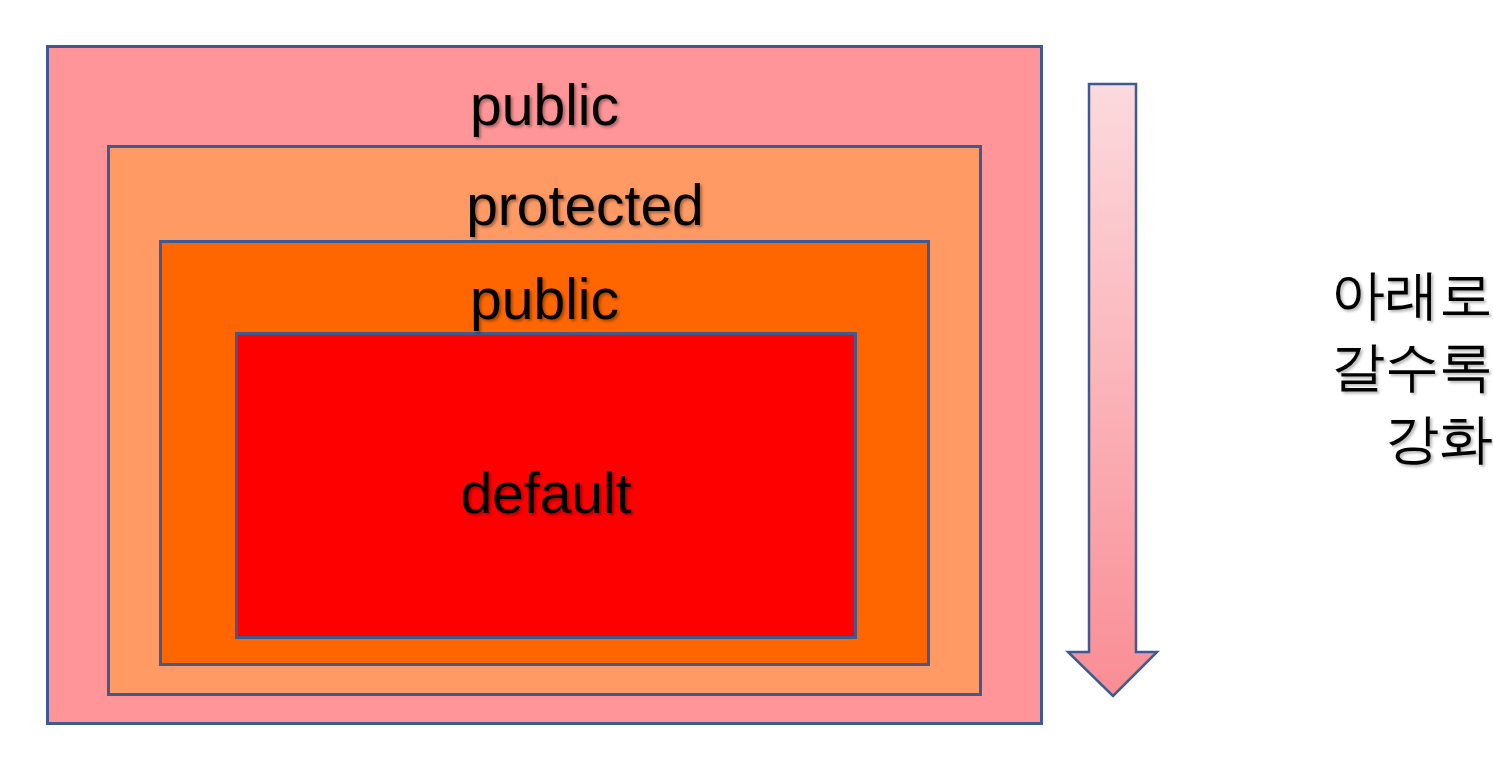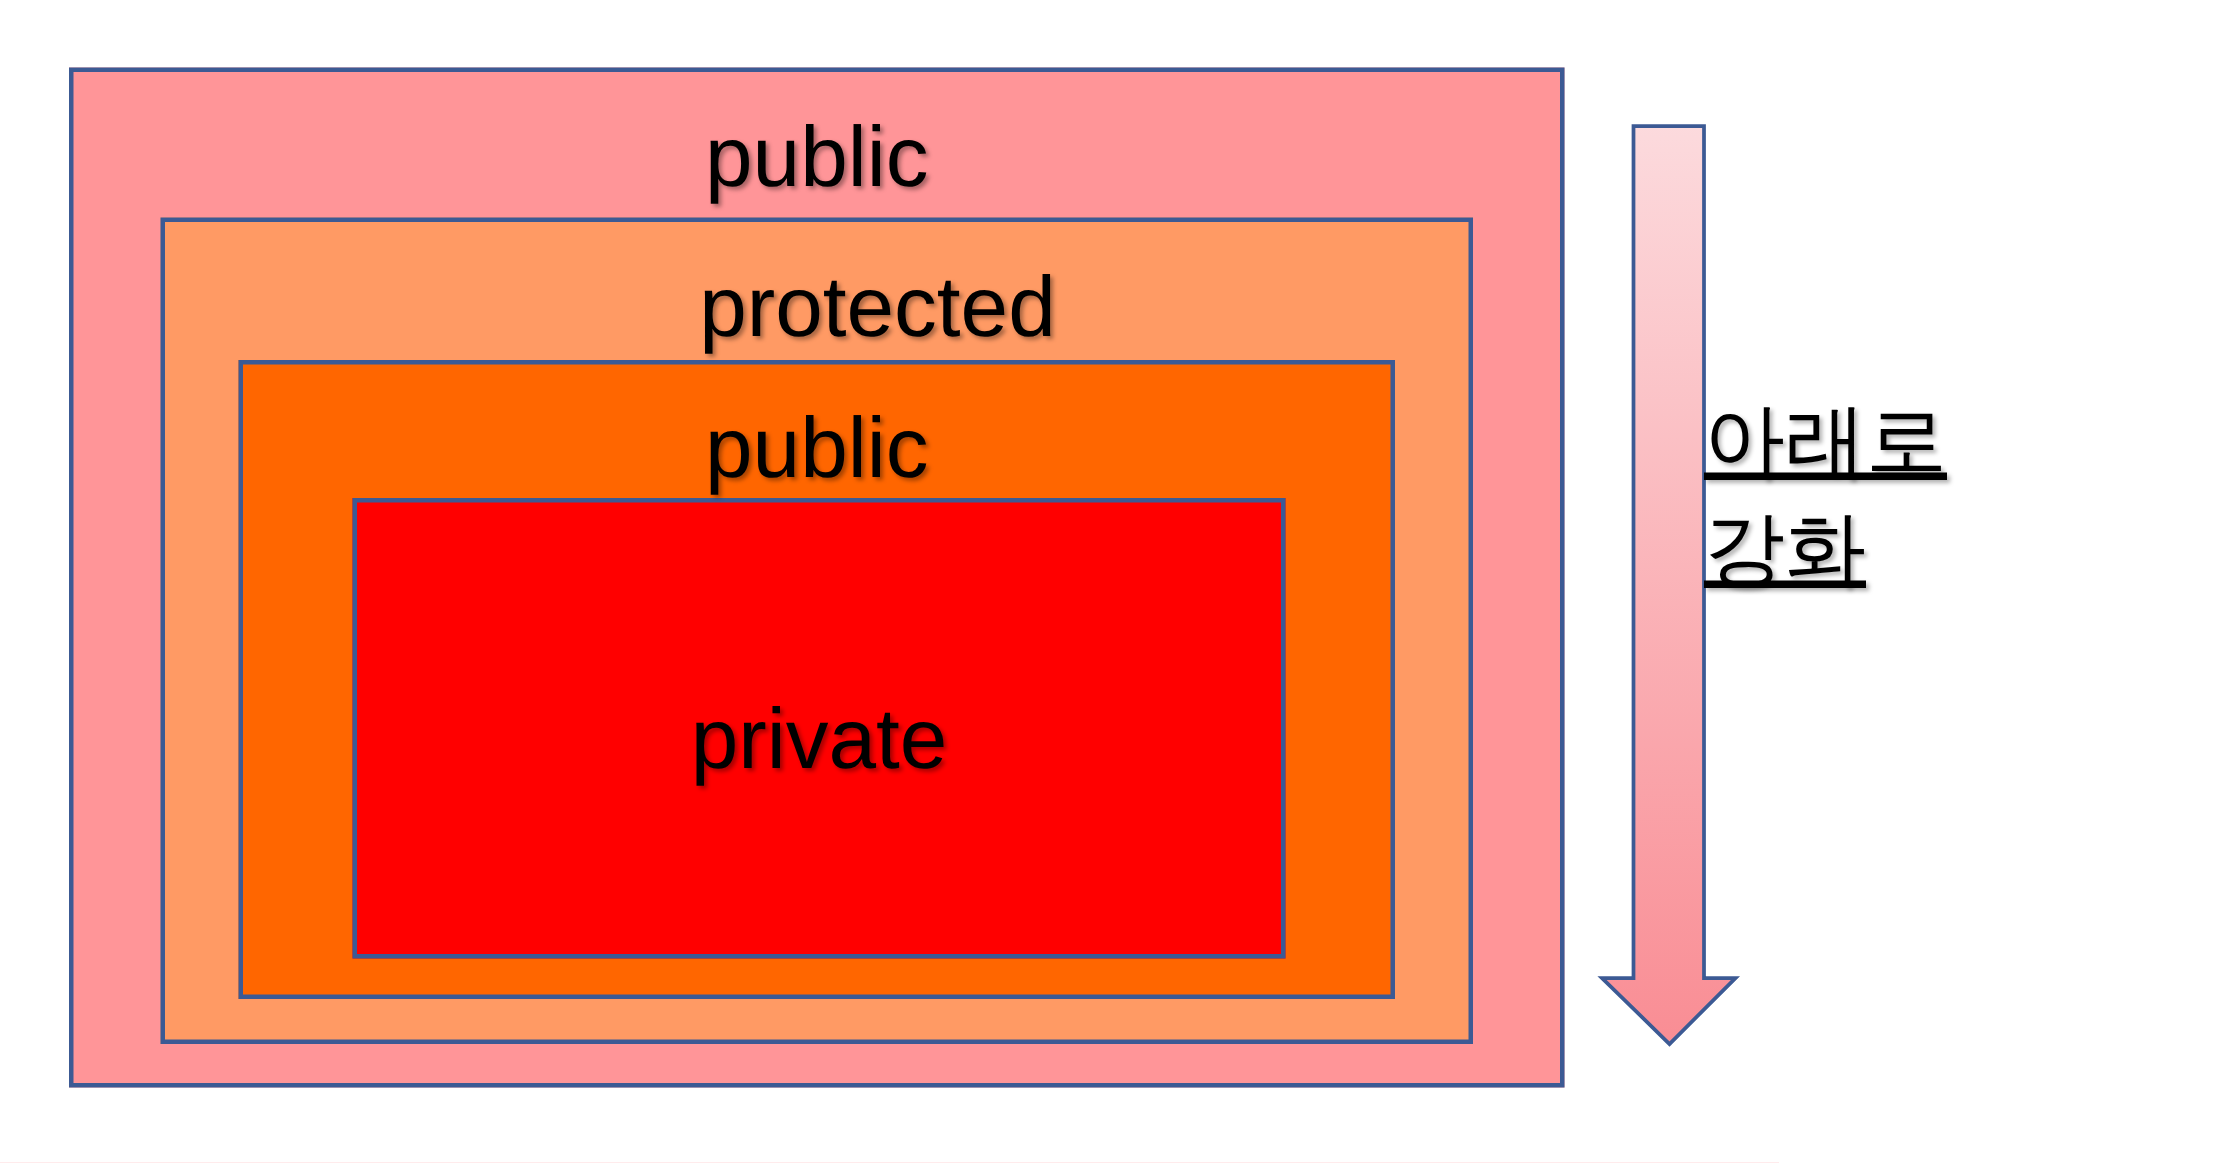--- a/index.html
+++ b/index.html
@@ -47,26 +47,25 @@
     top: 78px;
     width: 105px;
     height: 625px;
   }
 
   .annotation {
     position: absolute;
     left: 1136px;
     top: 258px;
     width: 357px;
-    text-align: left;
+    text-align: right;
     font-size: 54px;
     line-height: 72px;
     color: #000000;
     text-shadow: 2px 2px 3px rgba(0,0,0,0.3);
-    text-decoration: underline;
   }
   .annotation div { white-space: nowrap; }
 </style>
 </head>
 <body>
 
 <div id="canvas">
 
   <div class="layer-rect rect-public" style="background-color: rgb(255, 149, 152);"></div>
 
@@ -75,30 +74,31 @@
   <div class="layer-rect rect-default" style="background-color: rgb(255, 102, 0);"></div>
 
   <div class="layer-rect rect-private" style="background-color: rgb(255, 0, 0);"></div>
 
   <div class="layer-label label-public">public</div>
 
   <div class="layer-label label-protected">protected</div>
 
   <div class="layer-label label-default">public</div>
 
-  <div class="layer-label label-private">private</div>
+  <div class="layer-label label-private">default</div>
 
   <svg id="down-arrow" viewBox="0 0 105 625" xmlns="http://www.w3.org/2000/svg">
     <defs>
       <linearGradient id="arrowGrad" x1="0" y1="0" x2="0" y2="1">
         <stop offset="0" stop-color="#fcdadd"></stop>
         <stop offset="1" stop-color="#f98d94"></stop>
       </linearGradient>
     </defs>
     <polygon points="29,6 76,6 76,574 97,574 53,618 8,574 29,574" fill="url(#arrowGrad)" stroke-width="2.5" stroke-linejoin="miter" stroke="#3c5a94"></polygon>
   </svg>
 
   <div class="annotation">
     <div>아래로</div>
+    <div>갈수록</div>
     <div>강화</div>
   </div>
 
 </div>
 
 </body></html>

